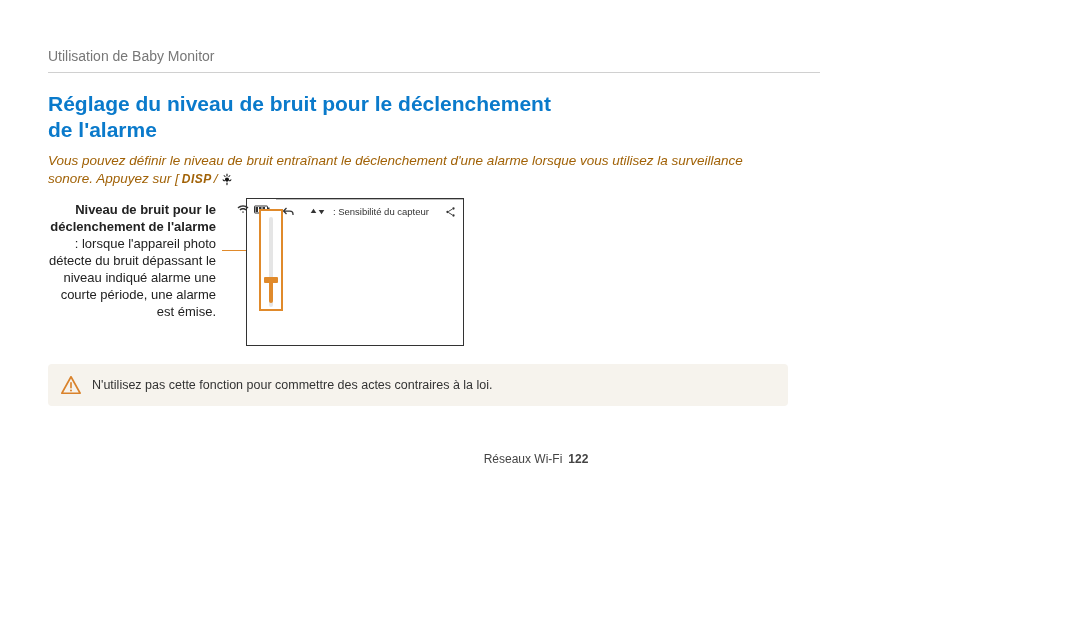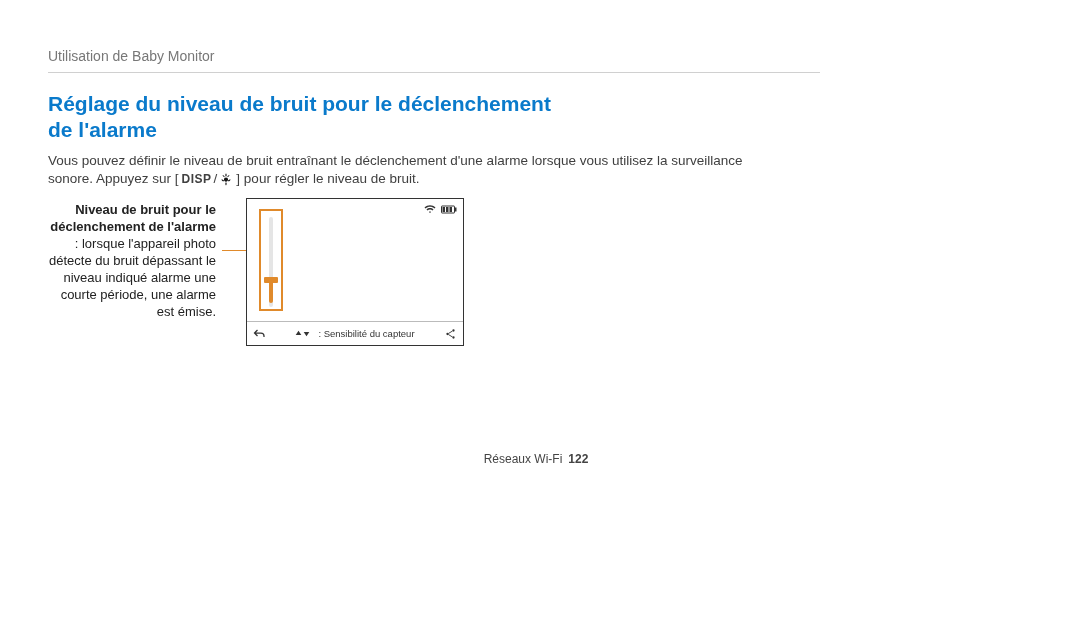--- a/index.html
+++ b/index.html
@@ -1,31 +1,31 @@
 <!DOCTYPE html>
 <html><head>
 <meta charset="utf-8">
 <style>
   * { box-sizing: border-box; margin: 0; padding: 0; }
   html, body { width: 1080px; height: 630px; background: #fff; font-family: "Segoe UI", "Helvetica Neue", Arial, sans-serif; color: #333; }
   .page { width: 1080px; height: 492px; padding: 48px 260px 28px 48px; position: relative; }
   .breadcrumb { font-size: 14px; color: #777; margin-bottom: 8px; font-weight: 400; }
   .hr { border: none; border-top: 1px solid #d0d0d0; margin-bottom: 18px; }
   .heading { color: #0a7acb; font-size: 21px; font-weight: 650; line-height: 1.25; margin-bottom: 8px; max-width: 520px; }
-  .body-text { font-size: 13.5px; line-height: 1.35; color: #404040; max-width: 730px; margin-bottom: 6px; }
+  .body-text { font-size: 13.5px; line-height: 1.35; color: #a16207; max-width: 730px; margin-bottom: 6px; font-style: italic; }
   .body-text .inline-icons { display: inline-flex; align-items: center; gap: 2px; margin: 0 3px; vertical-align: middle; text-align: center; }
   .disp-label { font-weight: 700; font-size: 12px; letter-spacing: 0.5px; line-height: 1; }
   .flower-icon svg { width: 14px; height: 14px; display: block; }
   .figure-row { display: flex; align-items: flex-start; gap: 8px; margin-top: 10px; margin-bottom: 18px; }
   .callout { width: 168px; text-align: right; font-size: 13px; line-height: 1.3; color: #222; padding-top: 4px; }
   .callout .callout-title { font-weight: 700; }
   .pointer-col { width: 14px; position: relative; padding-top: 52px; }
   .pointer-line { height: 1px; background: #e08a2b; width: 28px; position: relative; left: -2px; }
   .pointer-line::after { content: ""; position: absolute; right: -4px; top: -3px; width: 0; height: 0; border-left: 6px solid #e08a2b; border-top: 4px solid transparent; border-bottom: 4px solid transparent; }
-  .device-screen { width: 218px; height: 148px; border: 1px solid #333; position: relative; background: #fff; display: flex; flex-direction: column; }
+  .device-screen { width: 218px; height: 148px; border: 1px solid #333; position: relative; background: #fff; display: flex; flex-direction: row; }
   .device-top { flex: 1; position: relative; }
   .status-icons { position: absolute; top: 5px; right: 6px; display: flex; gap: 5px; align-items: center; font-size: 11px; color: #333; }
   .wifi-icon svg, .batt-icon svg { display: block; }
   .slider { position: absolute; left: 12px; top: 10px; width: 24px; height: 102px; border: 2px solid #e08a2b; background: #fff; }
   .slider-inner { position: absolute; left: 50%; top: 6px; width: 4px; height: 90px; background: #e5e5e5; border-radius: 2px; transform: translateX(-50%); }
   .slider-fill { position: absolute; left: 50%; bottom: 6px; width: 4px; height: 24px; background: #e08a2b; border-radius: 2px; transform: translateX(-50%); }
   .slider-handle { position: absolute; left: 50%; bottom: 26px; width: 14px; height: 6px; background: #e08a2b; transform: translate(-50%, 0); border-radius: 1px; }
   .device-bottom { border-top: 1px solid #bbb; height: 24px; display: flex; align-items: center; padding: 0 6px; gap: 8px; font-size: 9.5px; color: #333; }
   .device-bottom .spacer { flex: 1; }
   .back-icon svg, .share-icon svg { display: block; }
@@ -48,21 +48,21 @@
 
   <p class="body-text">
     <span>Vous pouvez définir le niveau de bruit entraînant le déclenchement d'une alarme lorsque vous utilisez la surveillance sonore. Appuyez sur [</span><span class="inline-icons">
         <span class="disp-label">DISP</span>
         <span>/</span>
         <span class="flower-icon">
           <svg viewBox="0 0 24 24" width="14" height="14" fill="#111">
             <path d="M12 2c1.5 2 1.5 4 0 6-1.5-2-1.5-4 0-6zm6 3c-.5 2.2-2 3.6-4.2 4 .9-2 2.4-3.4 4.2-4zM6 5c1.8.6 3.3 2 4.2 4C8 8.6 6.5 7.2 6 5zm6 4.5c1.9 0 3.5 1.6 3.5 3.5S13.9 16.5 12 16.5 8.5 14.9 8.5 13 10.1 9.5 12 9.5zM4 13c2 0 3.8.9 5 2.4C7.3 16.6 5.3 16 4 13zm16 0c-1.3 3-3.3 3.6-5 2.4 1.2-1.5 3-2.4 5-2.4zm-8 4c1.5 2 1.5 4 0 6-1.5-2-1.5-4 0-6z"></path>
           </svg>
         </span>
-      </span><span>] pour régler le niveau de bruit.</span>
+      </span>
   </p>
 
   <div class="figure-row">
     <div class="callout">
       <span class="callout-title">Niveau de bruit pour le déclenchement de l'alarme</span><span> : </span><span>lorsque l'appareil photo détecte du bruit dépassant le niveau indiqué alarme une courte période, une alarme est émise.</span>
     </div>
     <div class="pointer-col">
       <div class="pointer-line"></div>
     </div>
     <div class="device-screen">
@@ -111,17 +111,27 @@
               <circle cx="5" cy="12" r="2.3"></circle>
               <circle cx="17" cy="5" r="2.3"></circle>
               <circle cx="17" cy="19" r="2.3"></circle>
               <path d="M6.8 11L15 6M6.8 13l8.2 5" stroke="#333" stroke-width="1.8"></path>
             </svg>
           </span>
       </div>
     </div>
   </div>
 
+  <div class="warn-box">
+    <span class="warn-icon">
+      <svg width="22" height="22" viewBox="0 0 24 24" fill="none">
+          <path d="M12 3L2 21h20L12 3z" stroke="#d9822b" stroke-width="1.8" stroke-linejoin="round"></path>
+          <line x1="12" y1="9.5" x2="12" y2="15" stroke="#d9822b" stroke-width="1.8" stroke-linecap="round"></line>
+          <circle cx="12" cy="18" r="1.1" fill="#d9822b"></circle>
+        </svg>
+    </span>
+    <span class="warn-text">N'utilisez pas cette fonction pour commettre des actes contraires à la loi.</span>
+  </div>
 
   <div class="footer">
     <span>Réseaux Wi-Fi</span><span class="pagenum">122</span>
   </div>
 </div>
 
 </body></html>

